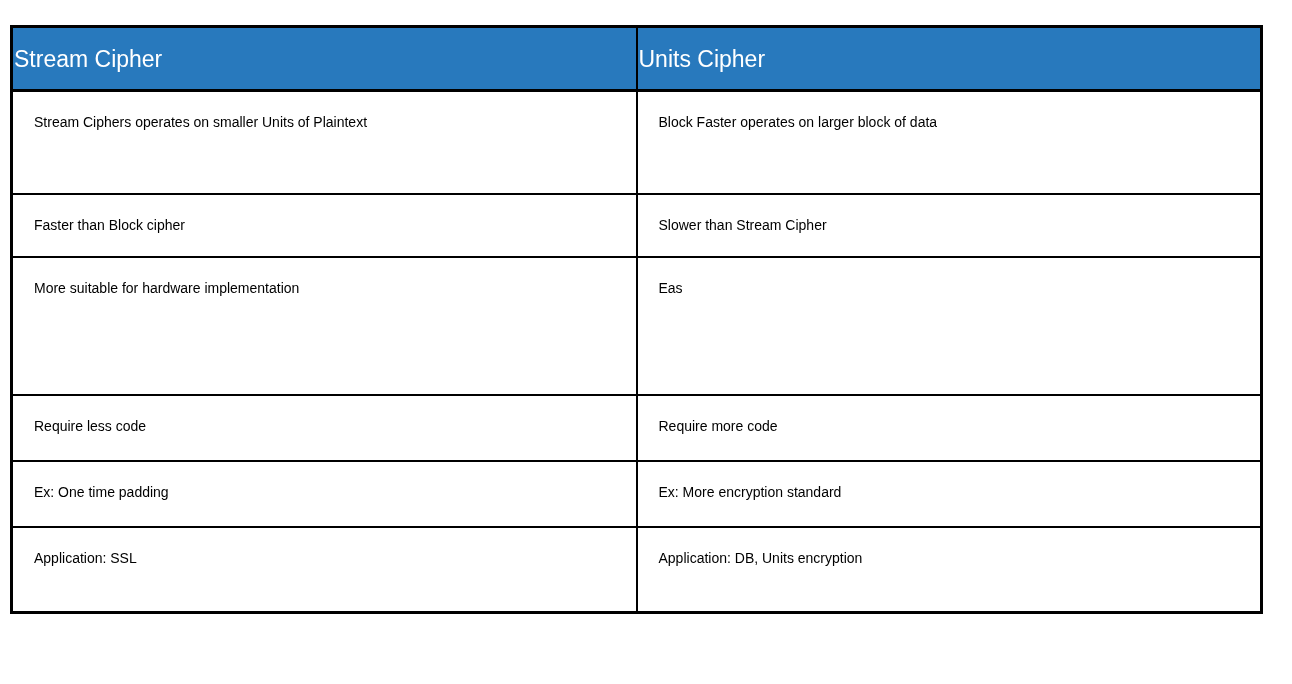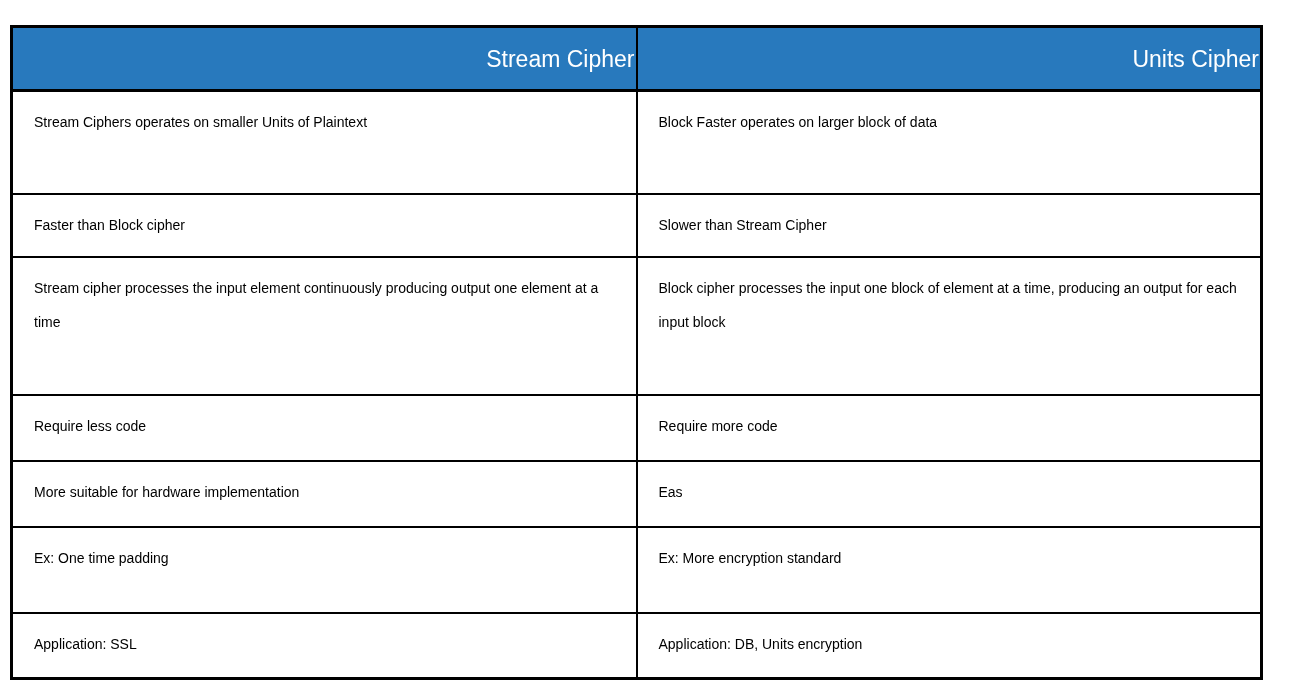--- a/index.html
+++ b/index.html
@@ -33,21 +33,21 @@
     color: #000000;
     box-sizing: border-box;
   }
   table.compare th {
     width: 625px;
     height: 64px;
     background: #2879BD;
     color: #ffffff;
     font-weight: 400;
     font-size: 23px;
-    text-align: right;
+    text-align: left;
     vertical-align: middle;
     border-bottom: 3px solid #000000;
   }
   table.compare td {
     vertical-align: top;
     text-align: left;
     padding: 13px 16px 8px 21px;
     background: #ffffff;
   }
   
@@ -73,30 +73,26 @@
     <tbody>
       <tr>
         <td>Stream Ciphers operates on smaller Units of Plaintext</td>
         <td>Block Faster operates on larger block of data</td>
       </tr>
       <tr>
         <td>Faster than Block cipher</td>
         <td>Slower than Stream Cipher</td>
       </tr>
       <tr>
-        <td>Stream cipher processes the input element continuously producing output one element at a time</td>
-        <td>Block cipher processes the input one block of element at a time, producing an output for each input block</td>
+        <td>More suitable for hardware implementation</td>
+        <td>Eas</td>
       </tr>
       <tr>
         <td>Require less code</td>
         <td>Require more code</td>
-      </tr>
-      <tr>
-        <td>More suitable for hardware implementation</td>
-        <td>Eas</td>
       </tr>
       <tr>
         <td>Ex: One time padding</td>
         <td>Ex: More encryption standard</td>
       </tr>
       <tr>
         <td>Application: SSL</td>
         <td>Application: DB, Units encryption</td>
       </tr>
     </tbody>

